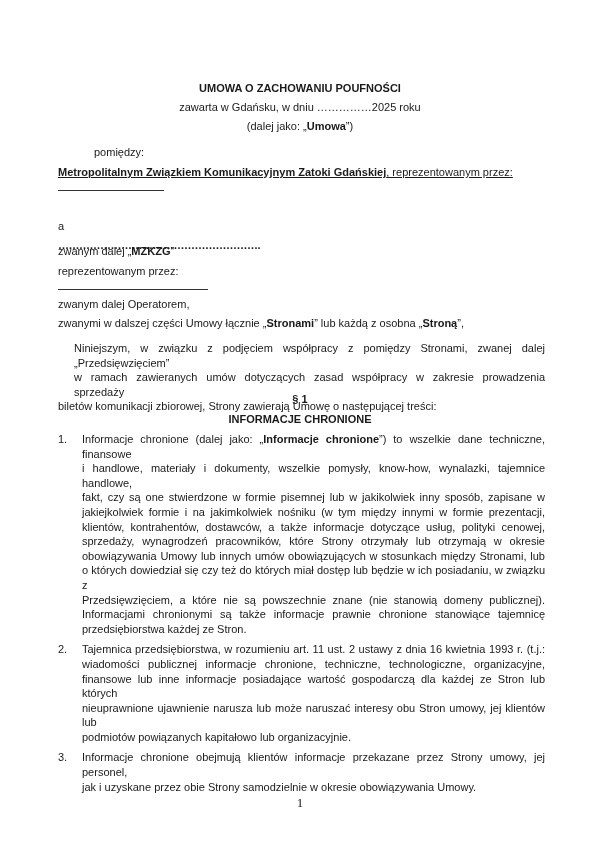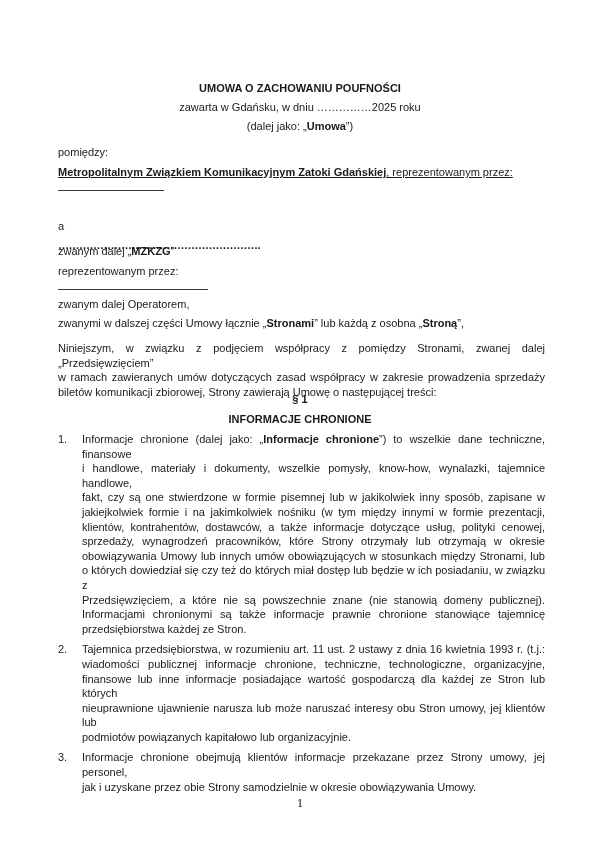--- a/index.html
+++ b/index.html
@@ -6,21 +6,21 @@
   body { width:600px; height:846px; position:relative; overflow:hidden;
          font-family:"Liberation Sans", sans-serif; color:#1a1a1a; font-size:11px; }
   .page { position:absolute; left:0; top:0; width:600px; height:846px; }
   .line { position:absolute; white-space:nowrap; line-height:14px; }
   .center { left:0; width:600px; text-align:center; }
   .left { left:58px; }
   b { font-weight:bold; }
   .ul { display:inline-block; border-bottom:1px solid #333; height:1px; }
   .dots { letter-spacing:-0.5px; }
   .para { position:absolute; left:58px; width:487px; line-height:14.6px; text-align:justify; }
-  .para .j { display:block; text-align:justify; text-align-last:justify; }
+  .para .j { display:block; text-align:justify; text-align-last:justify;margin-left:16px; }
   .list { position:absolute; left:58px; width:487px; }
   .li { position:relative; padding-left:24px; line-height:14.6px; text-align:justify; }
   .li .num { position:absolute; left:0; top:0; }
   .li .j { display:block; text-align:justify; text-align-last:justify; }
   .li .last { display:block; text-align:left; }
   .pagenum { position:absolute; left:0; width:600px; top:795px; text-align:center;
              font-family:"Liberation Serif", serif; font-size:13px; }
 </style>
 </head>
 <body>
@@ -28,21 +28,21 @@
 <div class="page">
 
   <div class="line center" style="top:81px;">
     <b>UMOWA O ZACHOWANIU POUFNOŚCI</b>
   </div>
   <div class="line center" style="top:100px;">zawarta w Gdańsku, w dniu ……………2025 roku</div>
   <div class="line center" style="top:119px;">
     <span>(dalej jako: „</span><b>Umowa</b><span>”)</span>
   </div>
 
-  <div class="line left" style="top:145px;">pomiędzy:</div>
+  <div class="line left" style="top:145px;margin-left:36px;">pomiędzy:</div>
 
   <div class="line left" style="top:165px;text-decoration:underline;">
     <b>Metropolitalnym Związkiem Komunikacyjnym Zatoki Gdańskiej</b><span>, reprezentowanym przez:</span>
   </div>
   <div class="line left" style="top:180px;">
     <span class="ul" style="width:106px;"></span>
   </div>
   <div class="line left" style="top:199px;margin-top:45px;">
     <span>zwanym dalej „</span><b>MZKZG</b><span>”</span>
   </div>

